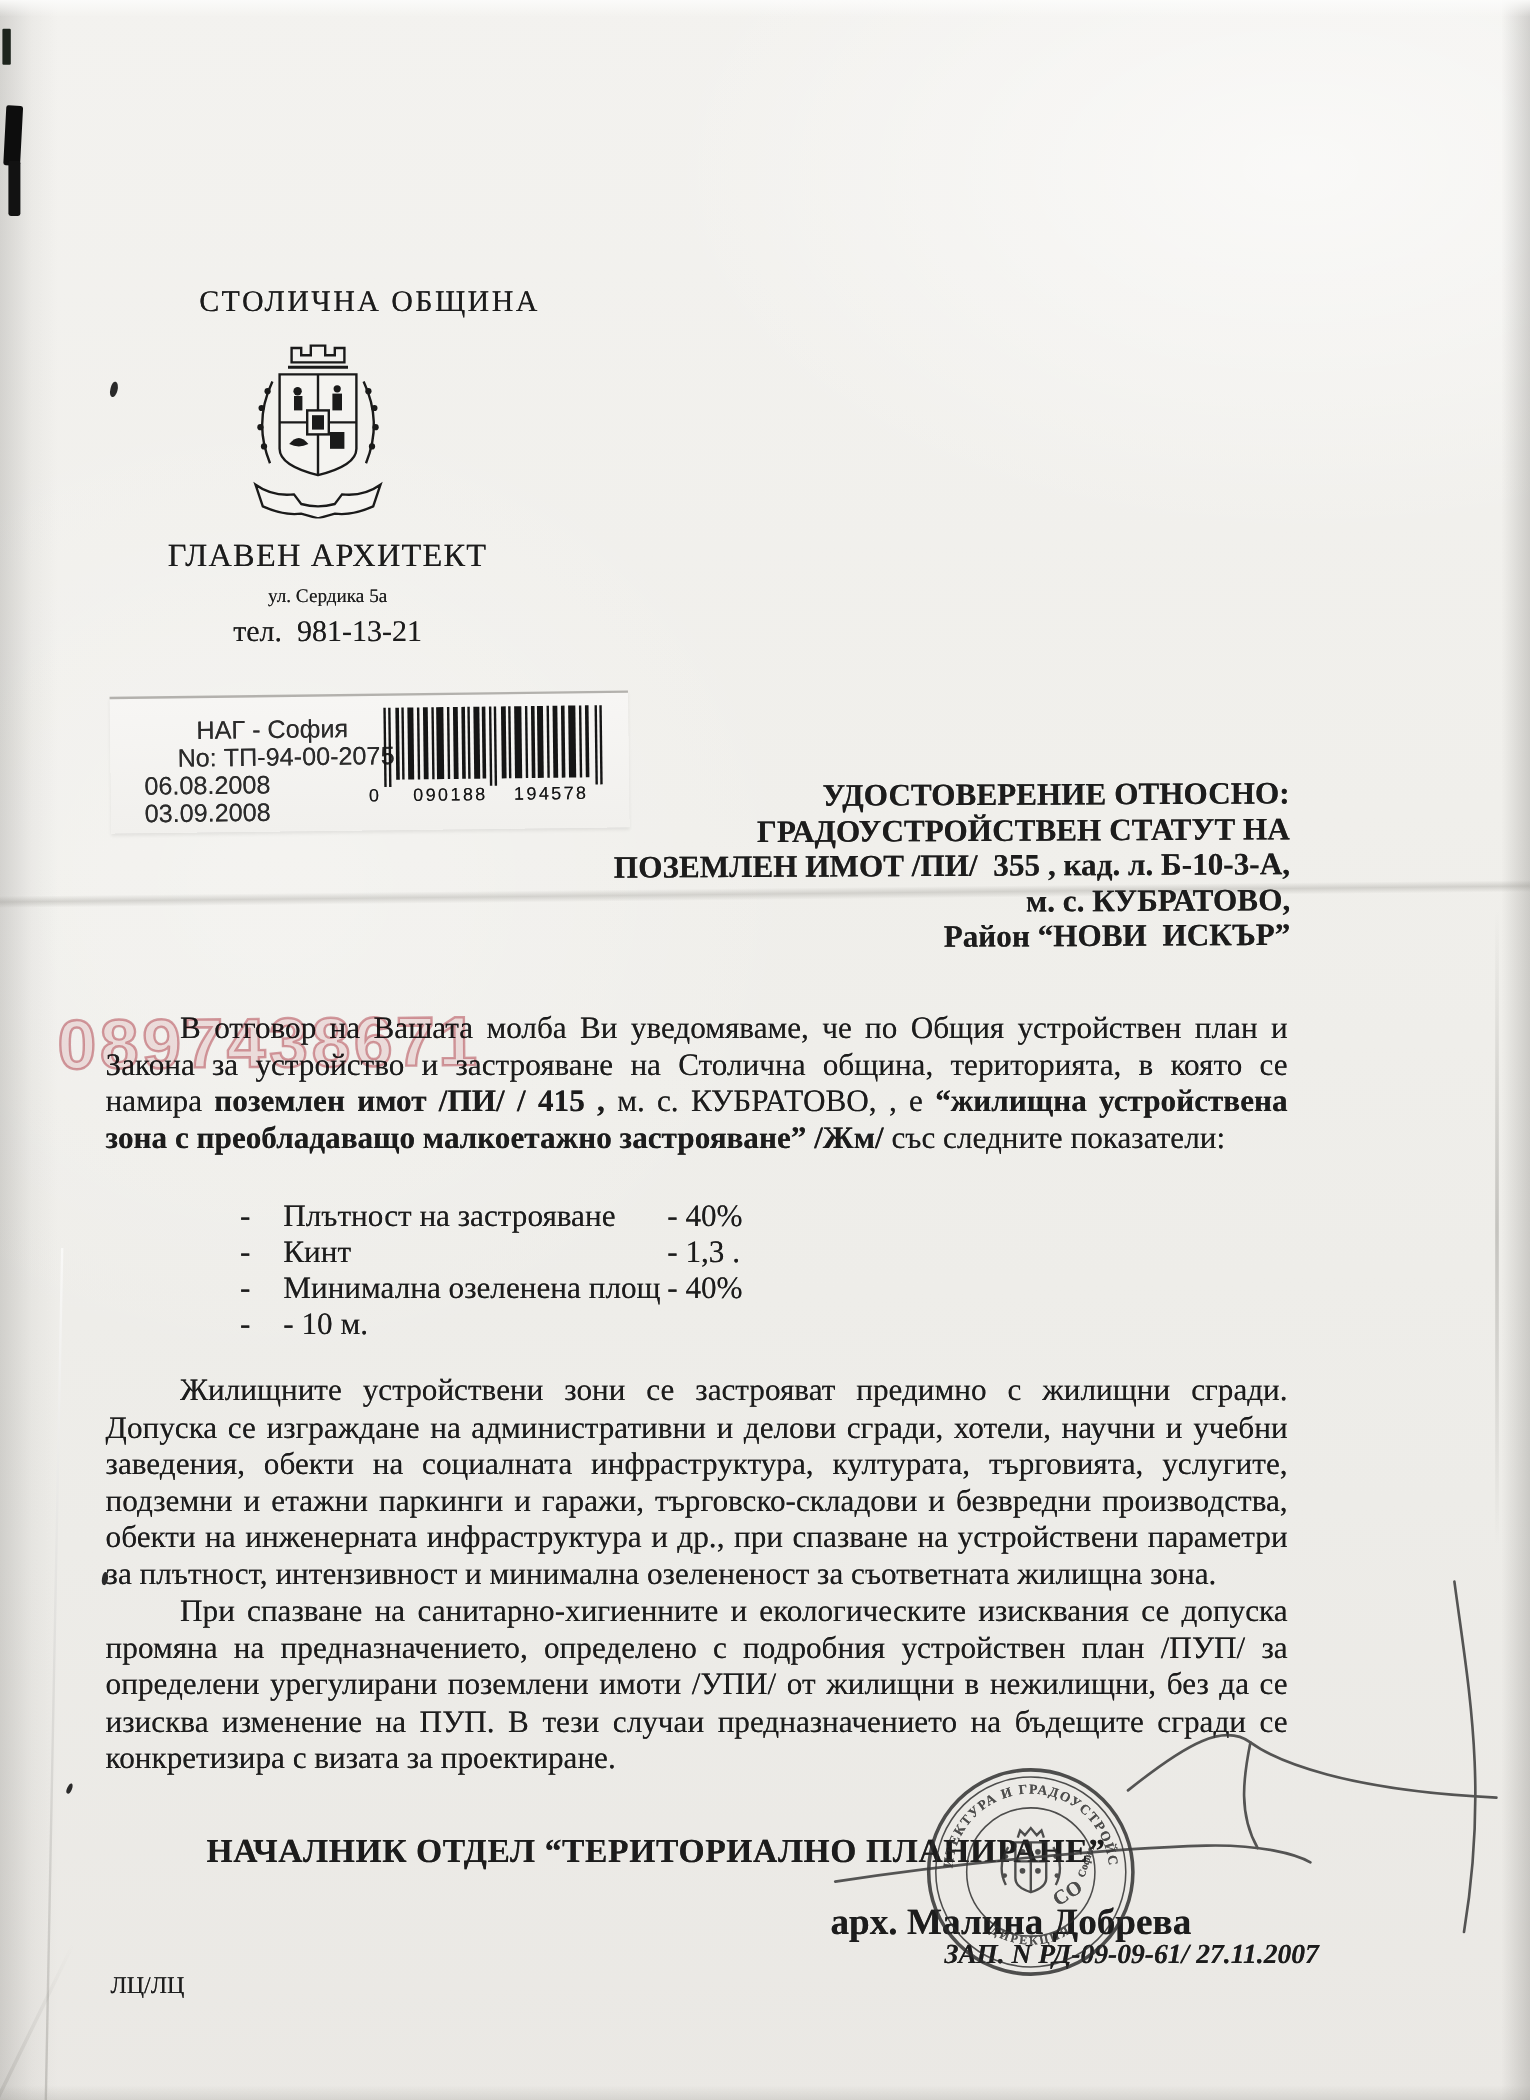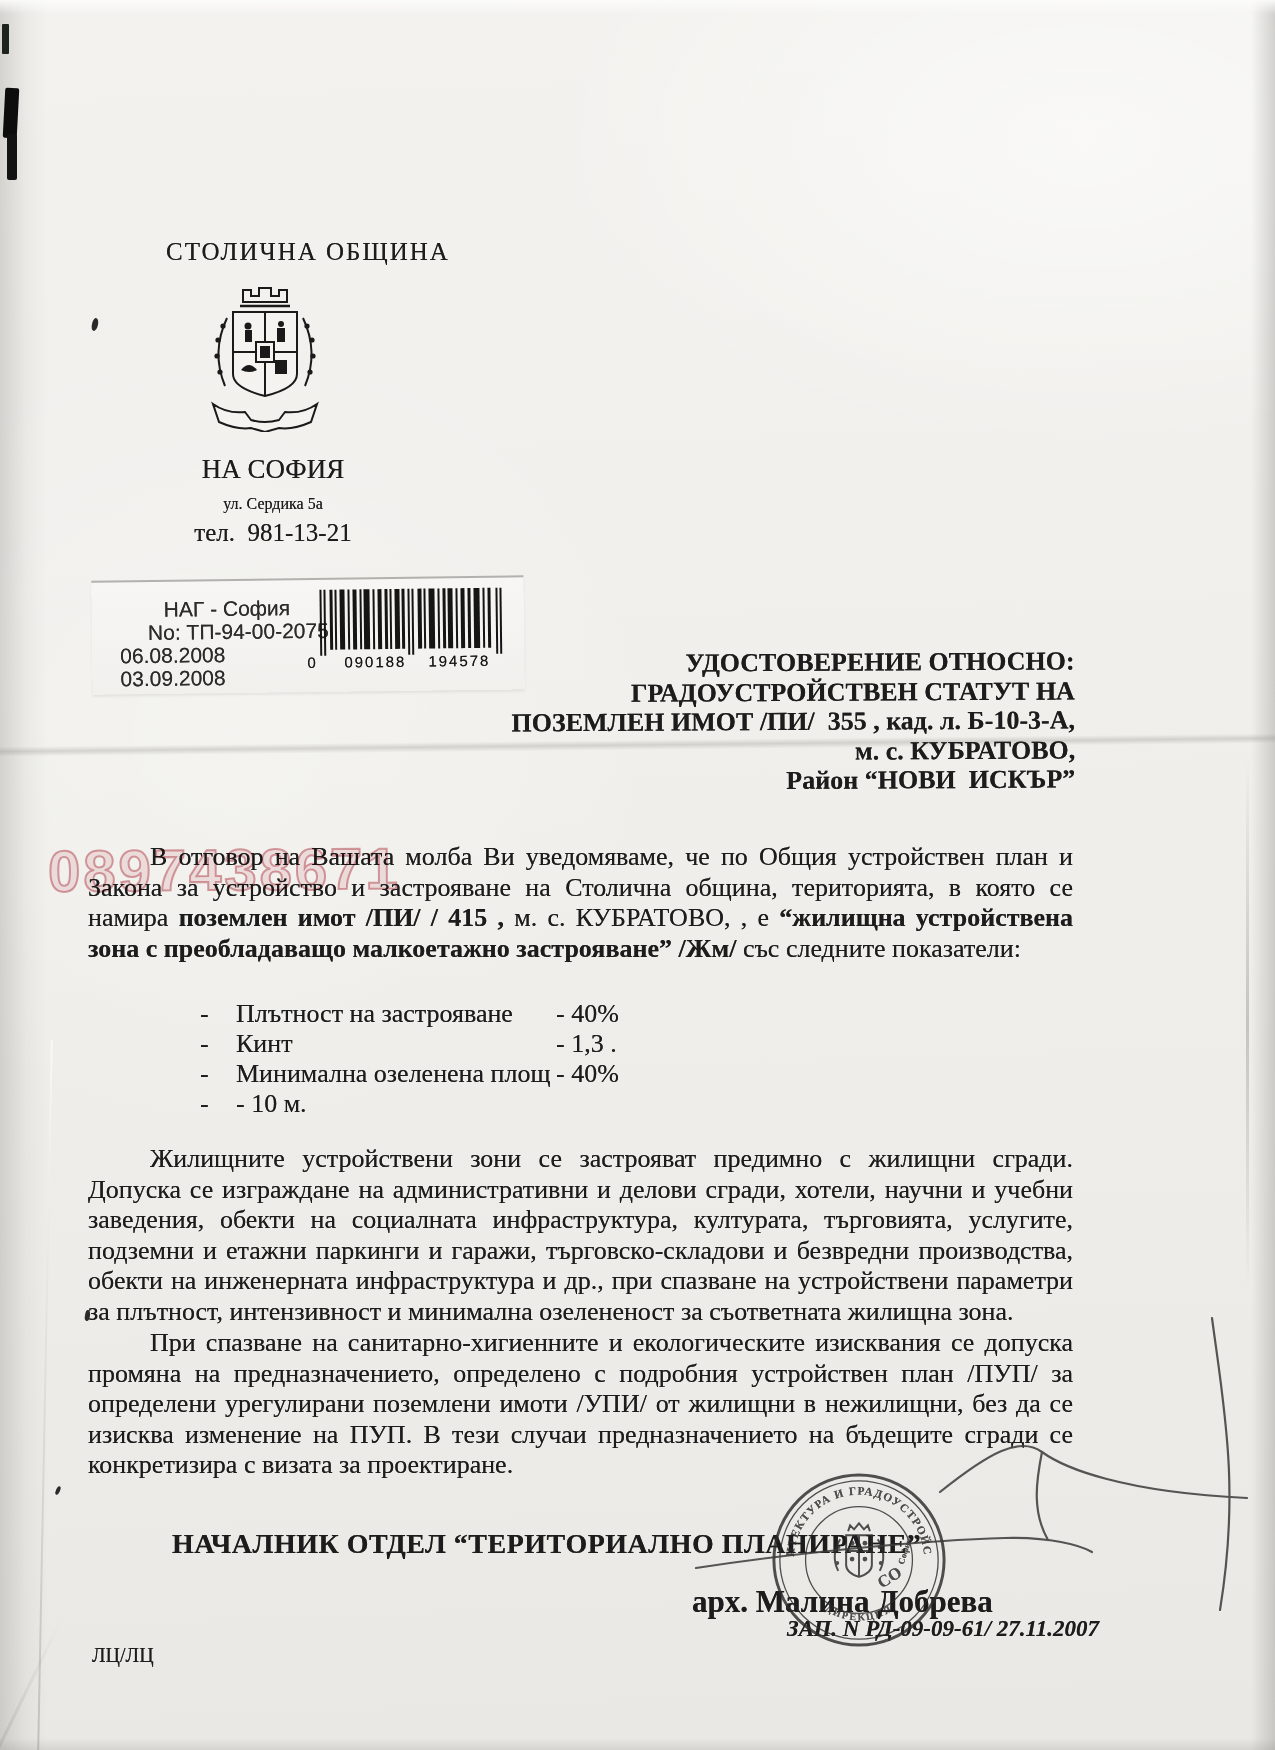--- a/index.html
+++ b/index.html
@@ -139,21 +139,21 @@
           <circle cx="119" cy="58" r="2.6"></circle>
           <circle cx="120" cy="74" r="2.6"></circle>
           <circle cx="117" cy="90" r="2.6"></circle>
       </g>
 
       <path d="M20 122 Q34 132 52 130 L58 138 Q72 142 86 138 L92 130 Q110 132 124 122 L118 140 Q100 148 86 146 L72 150 L58 146 Q44 148 26 140 Z" fill="#f4f3f0"></path>
     </g>
   </svg>
 
   <div class="abs office">
-    <div class="office-l2">НА СОФИЯ</div>
+    <div class="office-l1">ГЛАВЕН АРХИТЕКТ</div>
     <div class="office-addr">ул. Сердика 5а</div>
     <div class="office-phone">тел.  981-13-21</div>
   </div>
 
   <div class="abs sticker">
     <div class="reg">
       <div class="r1">НАГ - София</div>
       <div class="r2">No: ТП-94-00-2075</div>
       <div class="r3">06.08.2008</div>
       <div class="r4">03.09.2008</div>

